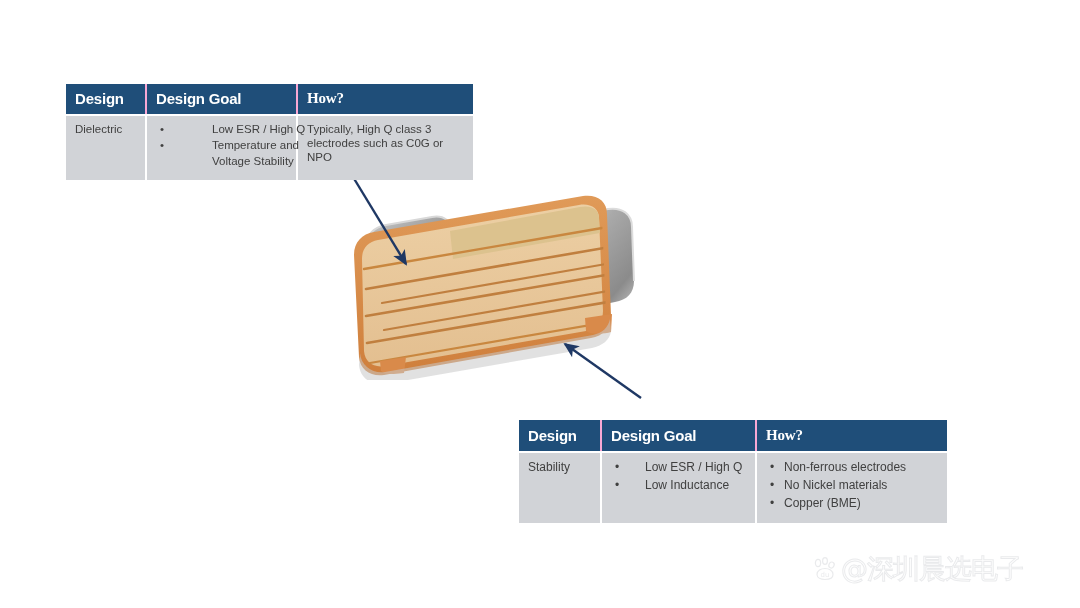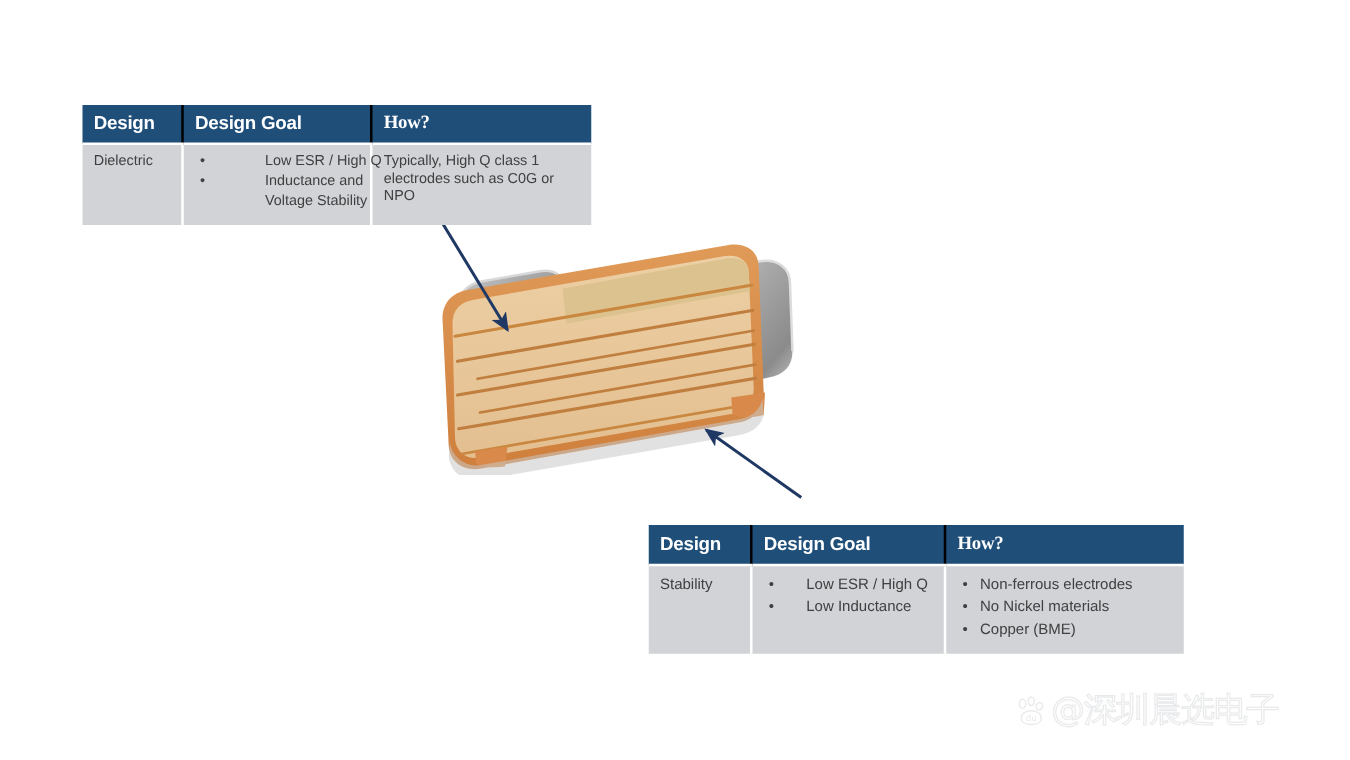--- a/index.html
+++ b/index.html
@@ -19,21 +19,21 @@
     table-layout:fixed;
     box-shadow:0 0 0 0 transparent;
   }
   .spec-table th{
     background:#1f4e79;
     color:#ffffff;
     font-weight:bold;
     text-align:left;
     vertical-align:middle;
     padding:5px 9px 6px 9px;
-    border-right:2px solid #000000;
+    border-right:2px solid #f9a8d4;
     border-bottom:2px solid #ffffff;
     letter-spacing:-0.2px;
   }
   .spec-table th:last-child{border-right:none;font-family:Liberation Serif, serif;}
   .spec-table td{
     background:#d1d3d7;
     color:#404040;
     vertical-align:top;
     padding:6px 9px 10px 9px;
     border-right:2px solid #ffffff;
@@ -207,29 +207,29 @@
       <tr>
         <td>
           <span class="cell-plain">Dielectric</span>
         </td>
         <td>
           <ul class="bullets">
             <li>
               <span class="bul">•</span><span class="btxt">Low ESR / High  Q</span>
             </li>
             <li>
-              <span class="bul">•</span><span class="btxt">Inductance and</span>
+              <span class="bul">•</span><span class="btxt">Temperature and</span>
             </li>
             <li>
               <span class="bul">&nbsp;</span><span class="btxt">Voltage  Stability</span>
             </li>
           </ul>
         </td>
         <td>
-          <div>Typically,  High  Q class 1</div>
+          <div>Typically,  High  Q class 3</div>
           <div>electrodes such as C0G or</div>
           <div>NPO</div>
         </td>
       </tr>
     </tbody>
   </table>
 
   <table class="spec-table" id="table-electrodes">
     <colgroup>
       <col class="c1">

